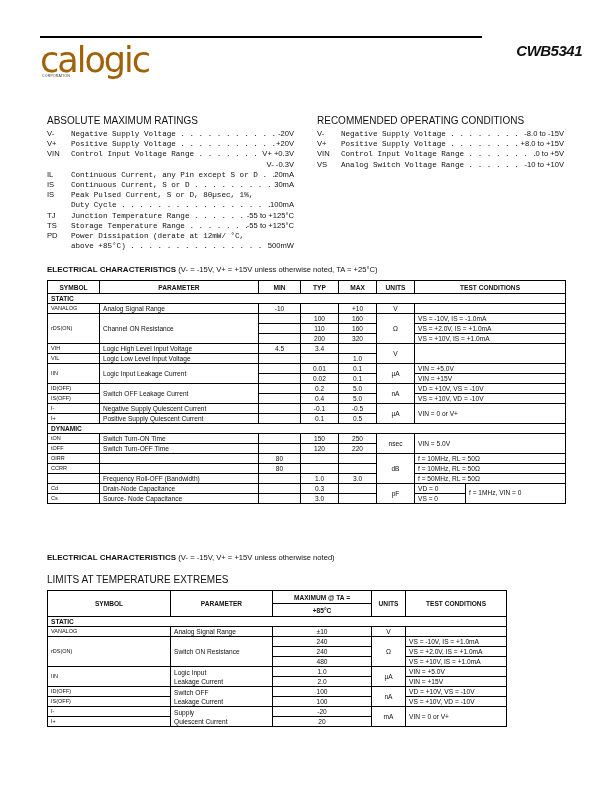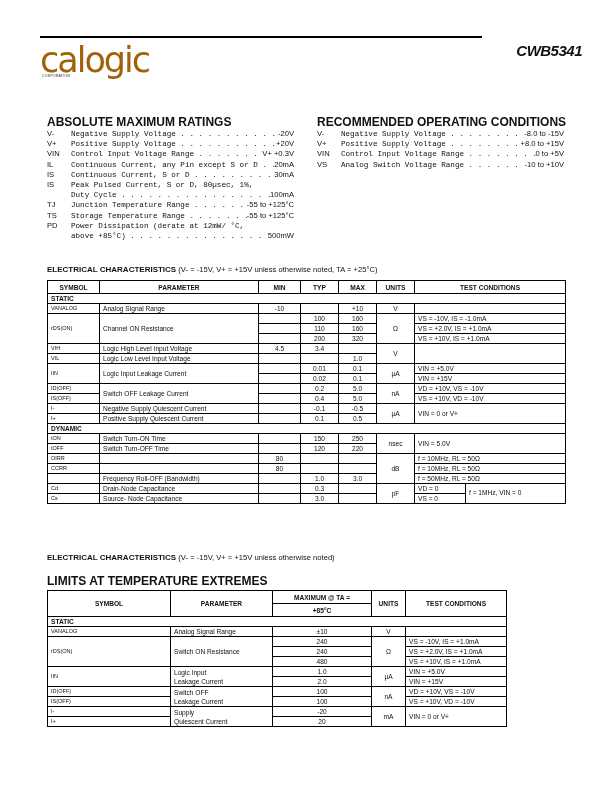--- a/index.html
+++ b/index.html
@@ -2,21 +2,21 @@
 <html><head>
 <meta charset="utf-8">
 <style>
   html,body{margin:0;padding:0;background:#fff;}
   body{width:612px;height:792px;position:relative;font-family:"Liberation Sans",sans-serif;color:#111;overflow:hidden;}
   .topline{position:absolute;left:40px;top:36px;width:442px;height:2px;background:#000;}
   .logo{position:absolute;left:40px;top:40px;width:120px;height:60px;}
   .logo .word{position:absolute;left:0;top:0;font-family:"DejaVu Sans",sans-serif;font-weight:normal;font-size:35px;letter-spacing:-2px;color:#a16207;}
   .logo .corp{position:absolute;left:2px;top:34px;font-size:3.5px;letter-spacing:.2px;color:#333;}
   .partno{position:absolute;right:30px;top:42px;font-style:italic;font-weight:bold;font-size:15px;letter-spacing:-0.5px;text-align:right;}
-  .h{position:absolute;font-weight:bold;font-size:12px;}
+  .h{position:absolute;font-weight:normal;font-size:10px;}
   .spec{position:absolute;font-size:7.6px;line-height:10.2px;}
   .spec .row{display:flex;white-space:nowrap;}
   .spec .sym{width:24px;}
   .spec .desc{flex:1;overflow:hidden;font-family:Liberation Mono, monospace;}
   .spec .val{}
   .dots:after{content:" . . . . . . . . . . . . . . . . . . . . . . . . . . . . . . . . . . . . . . . . . . . . . . . .";}
   table{position:absolute;border-collapse:collapse;font-size:6.6px;}
   td,th{border:1px solid #000;padding:0 3px;height:9px;line-height:9px;white-space:nowrap;}
   th{font-weight:bold;font-size:6.6px;text-align:center;height:12px;}
   .c{text-align:center;}
@@ -44,20 +44,25 @@
     </div>
     <div class="row">
       <span class="sym">V+</span>
       <span class="desc dots">Positive Supply Voltage</span>
       <span class="val">+20V</span>
     </div>
     <div class="row">
       <span class="sym">VIN</span>
       <span class="desc dots">Control Input Voltage Range</span>
       <span class="val">V+ +0.3V</span>
+    </div>
+    <div class="row">
+      <span class="sym"></span>
+      <span class="desc"></span>
+      <span class="val">V- -0.3V</span>
     </div>
     <div class="row">
       <span class="sym">IL</span>
       <span class="desc dots">Continuous Current, any Pin except S or D</span>
       <span class="val">20mA</span>
     </div>
     <div class="row">
       <span class="sym">IS</span>
       <span class="desc dots">Continuous Current, S or D</span>
       <span class="val">30mA</span>

